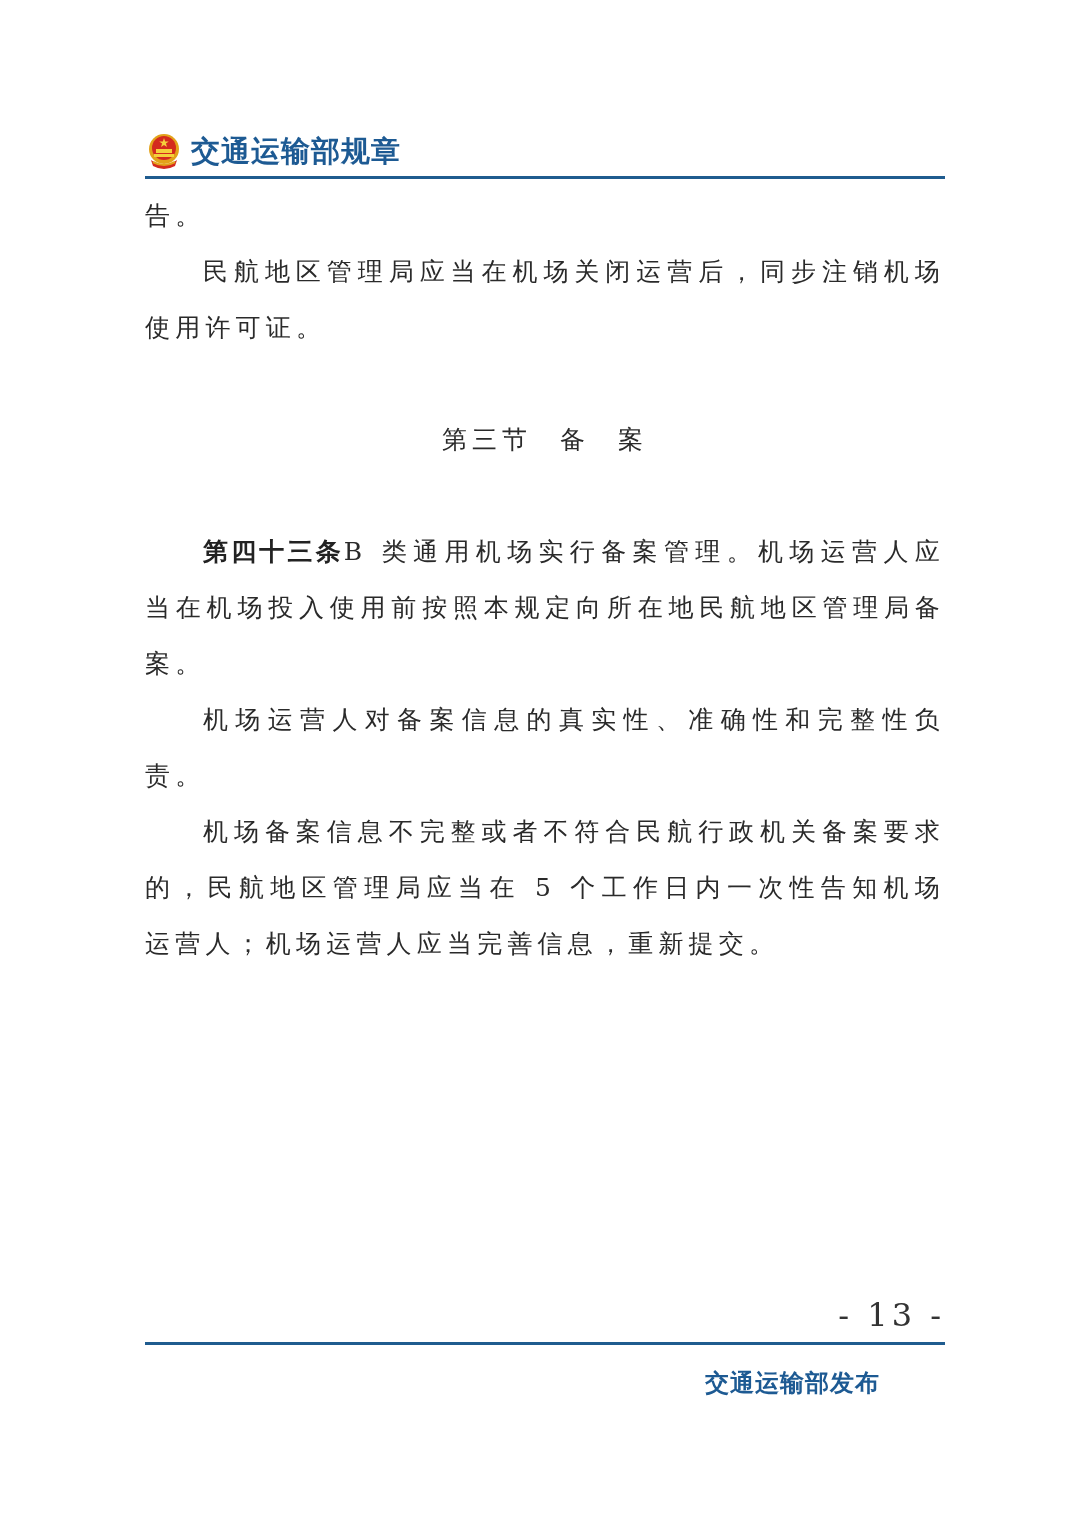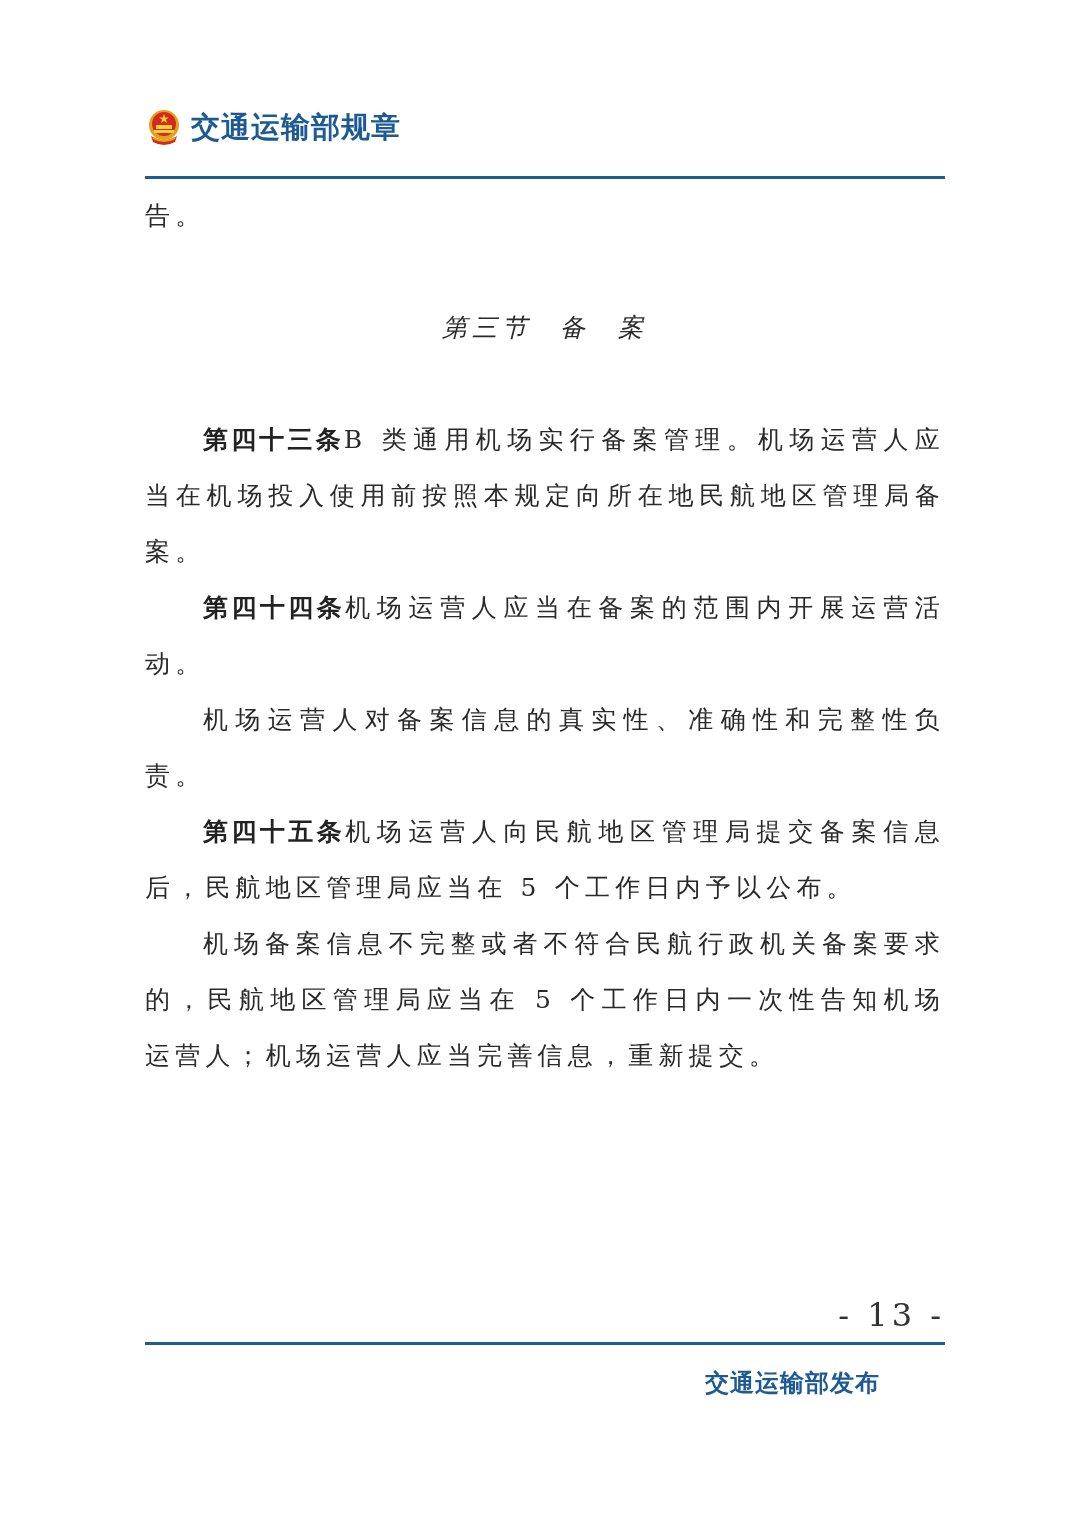--- a/index.html
+++ b/index.html
@@ -1,27 +1,27 @@
 <!DOCTYPE html>
 <html><head>
 <meta charset="utf-8">
 <style>
   html, body { margin: 0; padding: 0; background: #ffffff; }
   body { width: 1080px; height: 1527px; position: relative; overflow: hidden;
          font-family: "DejaVu Serif", "Liberation Serif", serif; color: #2a2a2a; }
-  .header { position: absolute; left: 145px; top: 106px; height: 44px; display: flex; align-items: center; }
+  .header { position: absolute; left: 145px; top: 130px; height: 44px; display: flex; align-items: center; }
   .emblem { width: 38px; height: 40px; margin-right: 8px; position: relative; }
   .header-title { font-family: "DejaVu Sans", "Liberation Sans", sans-serif; font-size: 29px; color: #1d5a93; letter-spacing: 1px; font-weight: bold; }
   .rule { position: absolute; left: 145px; width: 800px; height: 3px; background: #1f5c8f; }
   .rule.top { top: 176px; }
   .rule.bottom { top: 1342px; }
   .body-text { position: absolute; left: 145px; top: 188px; width: 800px; }
   .para { font-size: 25px; line-height: 56px; letter-spacing: 5.2px; margin: 0; text-align: justify; }
   .para.indent { text-indent: 58px; }
-  .section-title { text-align: center; font-size: 25px; line-height: 56px; letter-spacing: 5px; margin: 56px 0 56px 0; font-style: italic; }
+  .section-title { text-align: center; font-size: 25px; line-height: 56px; letter-spacing: 5px; margin: 56px 0 56px 0; }
   .section-title .gap { display: inline-block; width: 28px; }
   .article-no { font-family: "DejaVu Sans", "Liberation Sans", sans-serif; font-weight: bold; letter-spacing: 2px; color: #222; }
   .page-number { position: absolute; right: 135px; top: 1296px; font-size: 32px; color: #333; letter-spacing: 4px; }
   .footer-publisher { position: absolute; left: 705px; top: 1367px; font-family: "DejaVu Sans", "Liberation Sans", sans-serif; font-size: 24px; color: #1d5a93; font-weight: bold; letter-spacing: 1px; }
 </style>
 </head>
 <body>
 
 <div class="header">
   <div class="emblem">
@@ -35,33 +35,28 @@
       <path d="M8 30 Q19 36 30 30" stroke="#e3a21a" stroke-width="2" fill="none"></path>
     </svg>
   </div>
   <span class="header-title">交通运输部规章</span>
 </div>
 
 <div class="rule top"></div>
 
 <div class="body-text">
   <p class="para">告。</p>
+  <p class="para indent">民航地区管理局应当在机场关闭运营后，同步注销机场使用许可证。</p>
 
   <div class="section-title">
     <span>第三节</span><span class="gap"></span><span>备</span><span class="gap"></span><span>案</span>
   </div>
 
   <p class="para indent">
     <span class="article-no">第四十三条</span><span>B 类通用机场实行备案管理。机场运营人应当在机场投入使用前按照本规定向所在地民航地区管理局备案。</span>
   </p>
-  <p class="para indent">
-    <span class="article-no">第四十四条</span><span>机场运营人应当在备案的范围内开展运营活动。</span>
-  </p>
   <p class="para indent">机场运营人对备案信息的真实性、准确性和完整性负责。</p>
-  <p class="para indent">
-    <span class="article-no">第四十五条</span><span>机场运营人向民航地区管理局提交备案信息后，民航地区管理局应当在 5 个工作日内予以公布。</span>
-  </p>
   <p class="para indent">机场备案信息不完整或者不符合民航行政机关备案要求的，民航地区管理局应当在 5 个工作日内一次性告知机场运营人；机场运营人应当完善信息，重新提交。</p>
 </div>
 
 <div class="page-number">- 13 -</div>
 <div class="rule bottom"></div>
 <div class="footer-publisher">交通运输部发布</div>
 
 </body></html>

